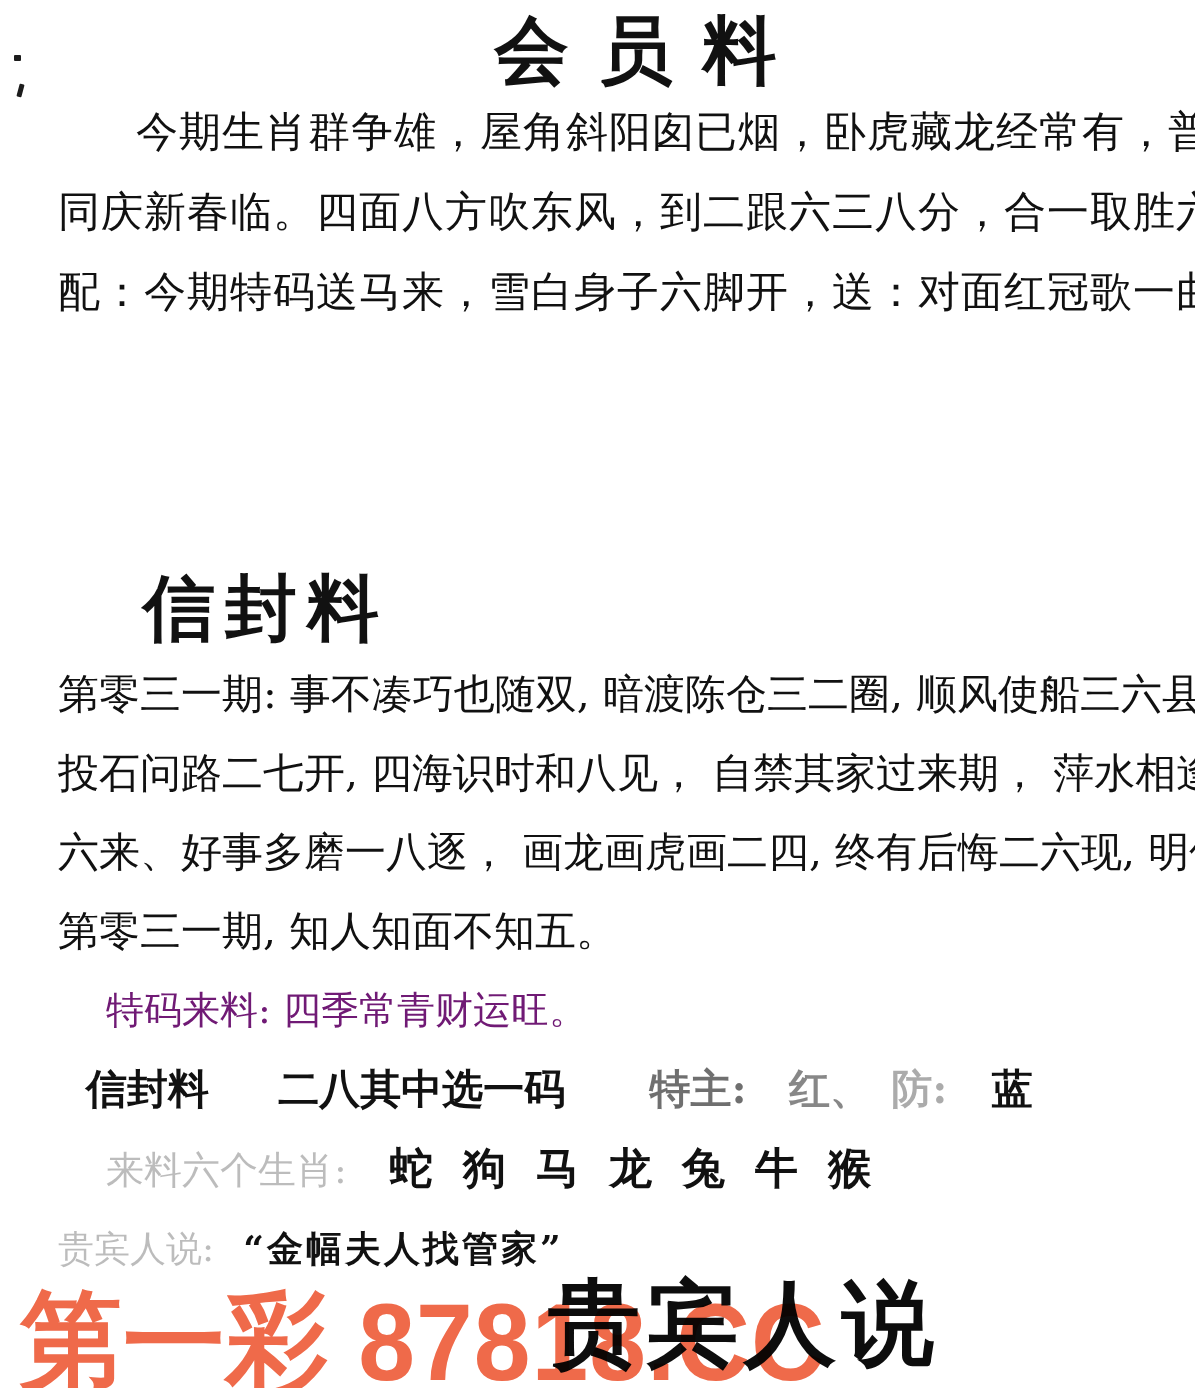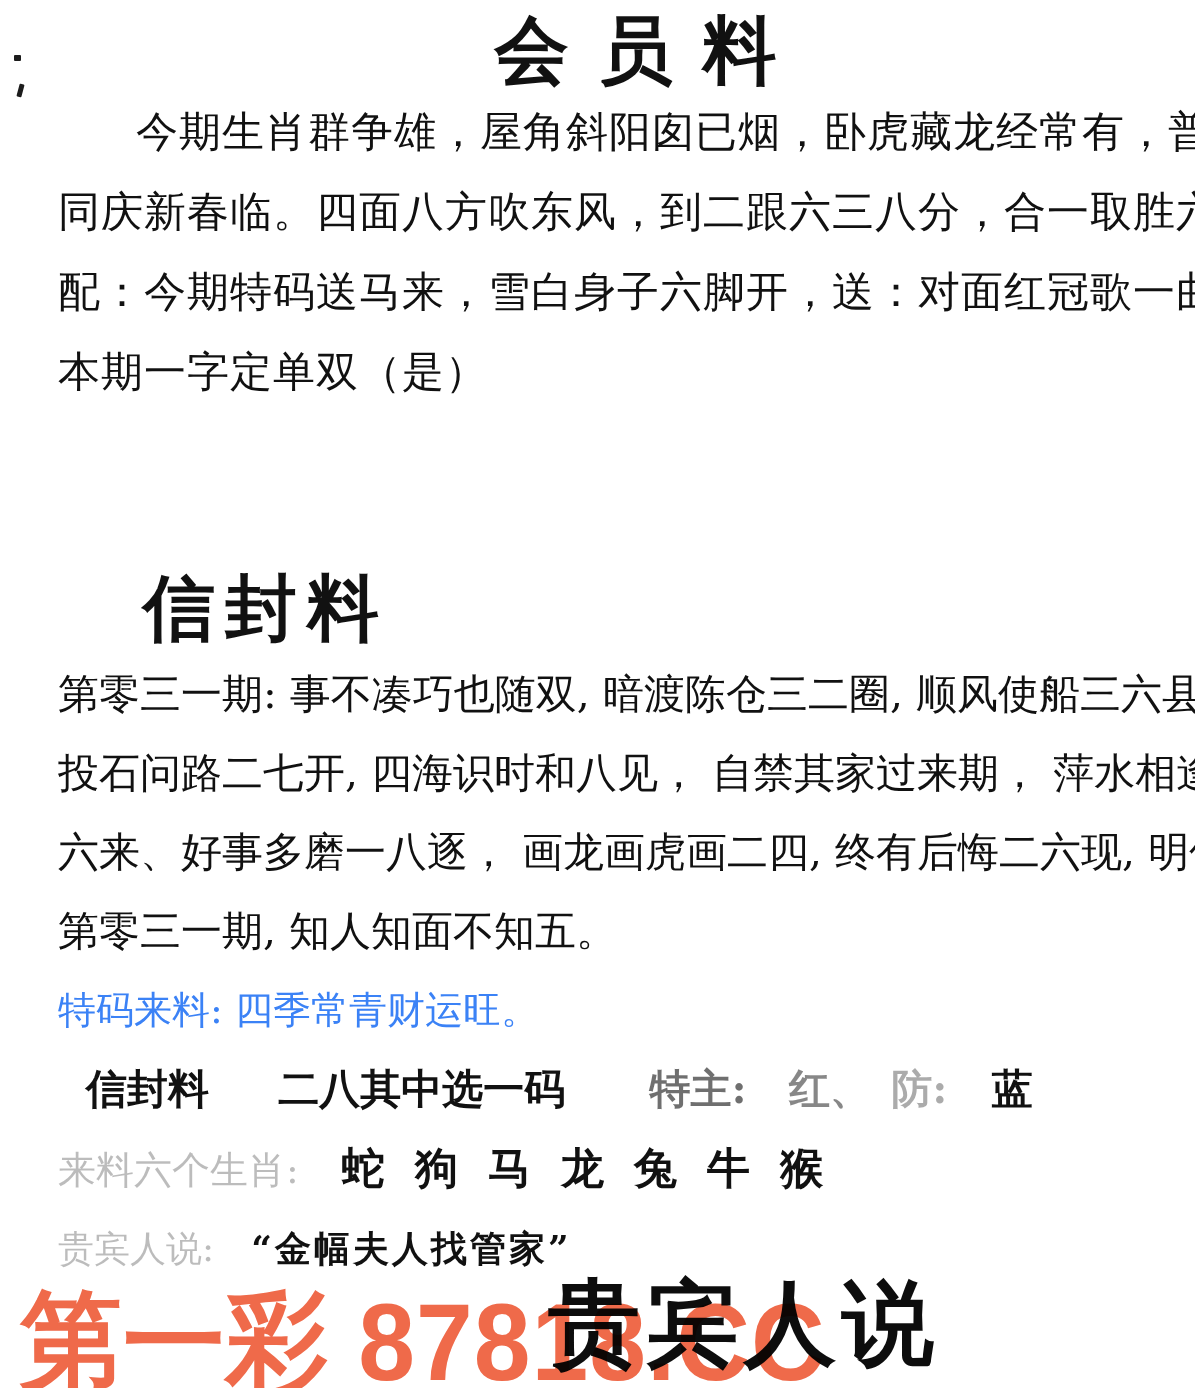--- a/index.html
+++ b/index.html
@@ -67,36 +67,36 @@
     top: 655px;
     left: 58px;
     right: 8px;
   }
   .envelope .line {
     height: 79px;
     line-height: 79px;
     font-size: 41px;
     white-space: nowrap;
   }
-  .envelope .line.special { font-size: 38px; color: #3b82f6; }
+  .envelope .line.special { font-size: 38px; color: #701a75; margin-left: 48px; }
   .envelope .line.pick { font-weight: 700; font-size: 41px; margin-left: 28px; }
   .pick .label { margin-right: 55px; }
   .pick .body { margin-right: 70px; }
   .pick .special-label { opacity: .6; margin-right: 28px; font-weight: 600; }
   .pick .red { opacity: .5; margin-right: 6px; font-weight: 600; }
   .pick .guard-label { opacity: .35; margin-right: 30px; font-weight: 600; }
   .pick .blue { font-weight: 700; }
   .faded { opacity: .28; }
-  .zodiac-prefix { font-size: 38px; margin-right: 30px; }
+  .zodiac-prefix { font-size: 38px; margin-right: 30px; margin-left: 48px; }
   .zodiac-list span {
     font-weight: 700;
     font-size: 43px;
     margin-right: 17px;
   }
-  .quote-prefix { font-size: 36px; margin-right: 24px; }
+  .quote-prefix { font-size: 36px; margin-right: 16px; }
   .quote-text { font-weight: 700; font-size: 36px; letter-spacing: 3px; }
   .footer { position: absolute; left: 0; top: 1240px; width: 1195px; height: 148px; }
   .footer-handwriting {
     position: absolute;
     left: 548px;
     top: 22px;
     font-size: 92px;
     font-weight: 700;
     letter-spacing: 6px;
     color: #0d0d0d;
@@ -126,21 +126,20 @@
 
   <div class="speck speck-1"></div>
   <div class="speck speck-2"></div>
 
   <div class="title">会员料</div>
 
   <div class="member">
     <div class="line indent">今期生肖群争雄，屋角斜阳囱已烟，卧虎藏龙经常有，普天</div>
     <div class="line">同庆新春临。四面八方吹东风，到二跟六三八分，合一取胜六到</div>
     <div class="line">配：今期特码送马来，雪白身子六脚开，送：对面红冠歌一曲。</div>
-    <div class="line">本期一字定单双（是）</div>
   </div>
 
   <div class="letter-row">
     <span class="letter-heading">信封料</span>
   </div>
 
   <div class="envelope">
     <div class="line">第零三一期: 事不凑巧也随双, 暗渡陈仓三二圈, 顺风使船三六县,</div>
     <div class="line">投石问路二七开, 四海识时和八见，  自禁其家过来期，  萍水相逢一</div>
     <div class="line">六来、好事多磨一八逐，  画龙画虎画二四, 终有后悔二六现, 明修</div>

